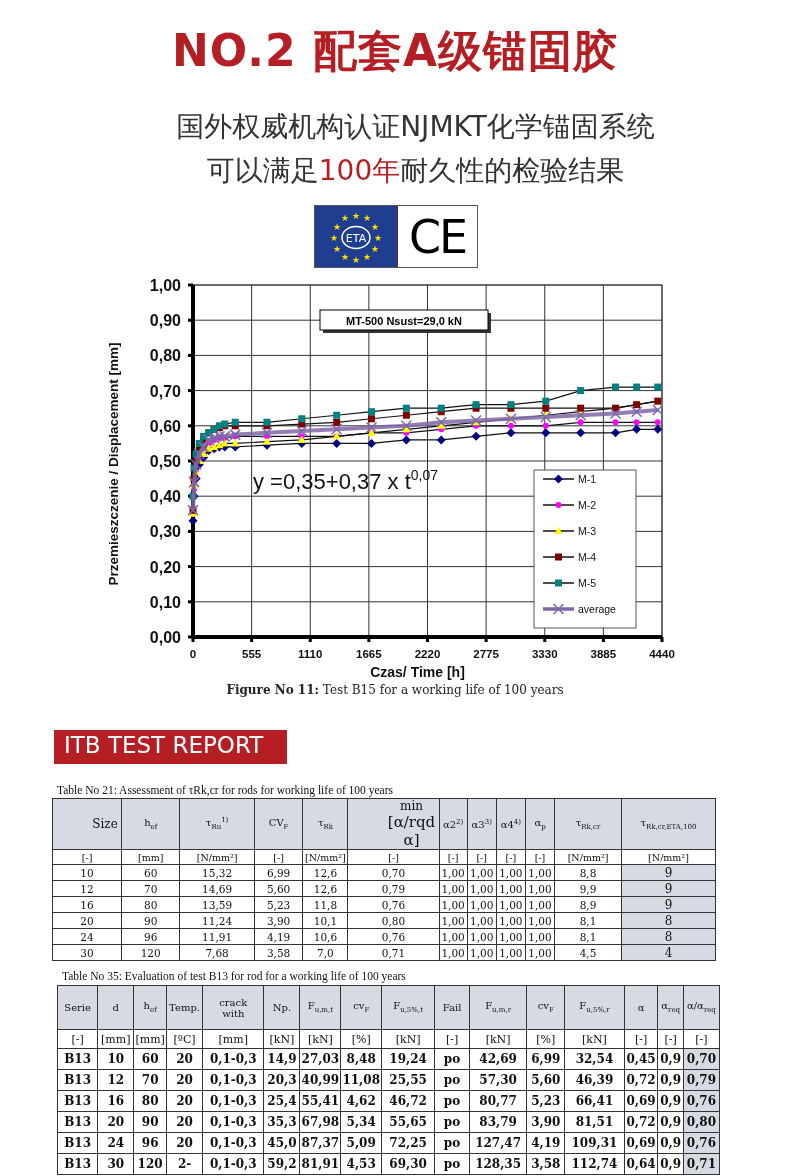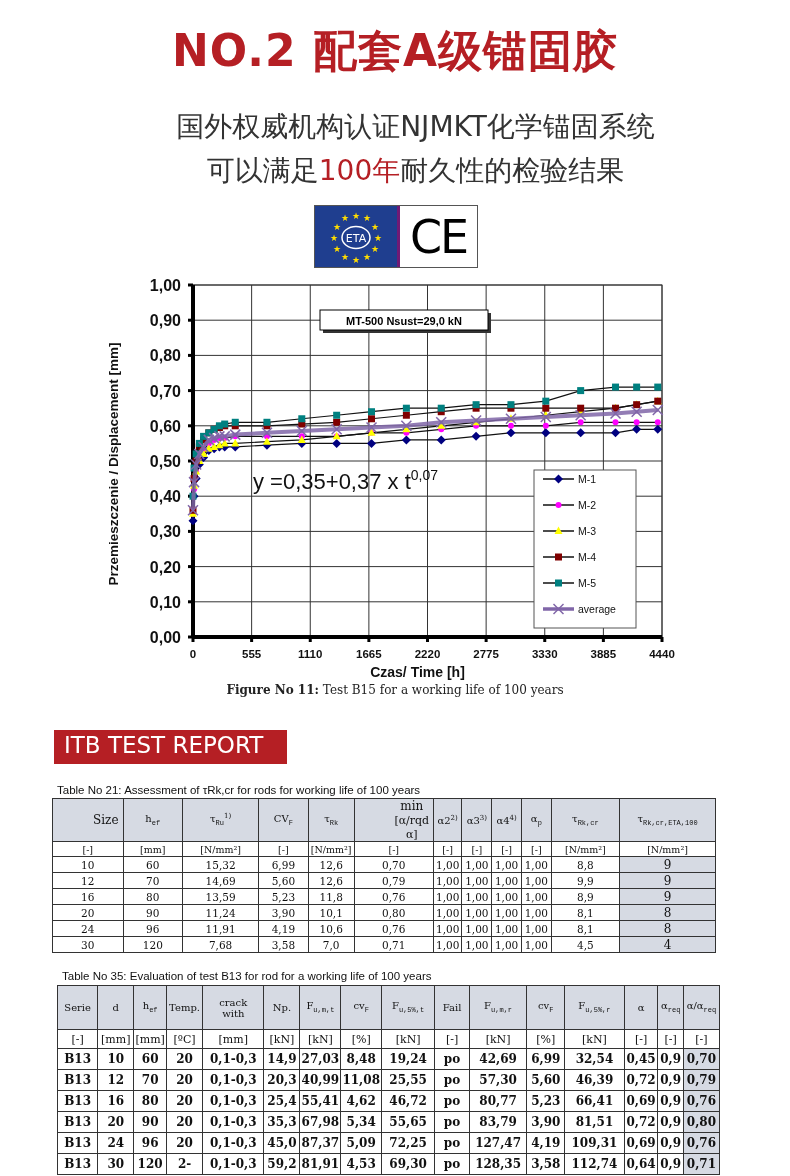--- a/index.html
+++ b/index.html
@@ -4,40 +4,40 @@
 <style>
   * { box-sizing: border-box; margin: 0; padding: 0; }
   body { width: 790px; height: 1176px; background: #ffffff; font-family: "DejaVu Sans", sans-serif; position: relative; overflow: hidden; }
   .title { position: absolute; top: 22px; left: 0; width: 790px; text-align: center; color: #b51f24; font-weight: bold; font-size: 44px; letter-spacing: 1px; font-family: "DejaVu Sans", sans-serif; }
   .subtitle { position: absolute; left: 0; width: 790px; text-align: center; color: #333; font-size: 28px; font-family: "DejaVu Sans", sans-serif; padding-left: 41px; }
   .subtitle .red { color: #b51f24; }
   .sub1 { top: 108px; }
   .sub2 { top: 152px; }
   .logos { position: absolute; top: 205px; left: 314px; width: 164px; height: 63px; border: 1px solid #555; display: flex; }
   .eta { width: 82px; height: 100%; background: #1f3e8f; position: relative; }
-  .ce { width: 81px; height: 100%; background: #fff; border-left: 3px solid #701a75; display: flex; align-items: center; justify-content: center; font-size: 46px; font-family: "DejaVu Sans", sans-serif; color: #000; letter-spacing: -2px; }
+  .ce { width: 81px; height: 100%; background: #fff; border-left: 1px solid #701a75; display: flex; align-items: center; justify-content: center; font-size: 46px; font-family: "DejaVu Sans", sans-serif; color: #000; letter-spacing: -2px; }
   .chart-wrap { position: absolute; top: 270px; left: 100px; width: 600px; height: 440px; }
   .fig-caption { position: absolute; top: 683px; left: 0; width: 790px; text-align: center; font-family: "DejaVu Serif", serif; font-size: 12px; color: #222; }
   .fig-caption b { font-weight: bold; }
   .itb { position: absolute; top: 730px; left: 54px; background: #b51f24; color: #fff; font-size: 23px; padding: 2px 10px 3px 10px; font-family: "DejaVu Sans", sans-serif; height: 34px; width: 233px; }
-  .tcap { position: absolute; font-family: Liberation Sans, sans-serif; font-size: 11.5px; color: #111; }
+  .tcap { position: absolute; font-family: Liberation Serif, serif; font-size: 11.5px; color: #111; }
   table { position: absolute; border-collapse: collapse; font-family: "DejaVu Serif", serif; color: #111; }
   table td, table th { border: 1px solid #333; text-align: center; font-weight: normal; }
   .t21 { top: 798px; left: 52px; width: 664px; font-size: 10px; }
   .t21 thead th { background: #d6dae3; height: 38px; font-size: 10px; }
   .t21 thead th.big { font-size: 12px; padding-left: 36px; }
   .t21 td { height: 16px; font-size: 10.5px; }
   .t21 td.shade { background: #d6dae3; font-size: 12px; }
   .t21 .unitrow td { height: 15px; font-size: 9.5px; }
   .t35 { top: 985px; left: 57px; width: 663px; font-size: 10px; }
   .t35 thead th { background: #d6dae3; height: 44px; font-size: 10px; line-height: 11px; }
   .t35 td { height: 21px; font-size: 12px; font-weight: bold; }
   .t35 .unitrow td { height: 19px; font-size: 11px; font-weight: normal; }
   .t35 td.shade { background: #d6dae3; }
-  sub { font-size: 70%; font-family: Liberation Mono, monospace; }
+  sub { font-size: 70%; }
   sup { font-size: 70%; }
 </style>
 </head>
 <body>
 
 <div class="title">NO.2 配套A级锚固胶</div>
 <div class="subtitle sub1">国外权威机构认证NJMKT化学锚固系统</div>
 <div class="subtitle sub2"><span>可以满足</span><span class="red">100年</span><span>耐久性的检验结果</span></div>
 
 <div class="logos">
@@ -357,21 +357,21 @@
       <col style="width:62px">
       <col style="width:87px">
   </colgroup>
   <thead>
       <tr id="t21-head">
         <th class="big">Size</th>
         <th>h<sub>ef</sub></th>
         <th>τ<sub>Ru</sub><sup>1)</sup></th>
         <th>CV<sub>F</sub></th>
         <th>τ<sub>Rk</sub></th>
-        <th class="big">min<br><span style="font-size:11px">[α/rqd α]</span></th>
+        <th class="big">min<br><span style="font-size:15px">[α/rqd α]</span></th>
         <th>α2<sup>2)</sup></th>
         <th>α3<sup>3)</sup></th>
         <th>α4<sup>4)</sup></th>
         <th>α<sub>p</sub></th>
         <th>τ<sub>Rk,cr</sub></th>
         <th>τ<sub>Rk,cr,ETA,100</sub></th>
       </tr>
     </thead>
   <tbody id="t21-body">
       <tr class="unitrow">

